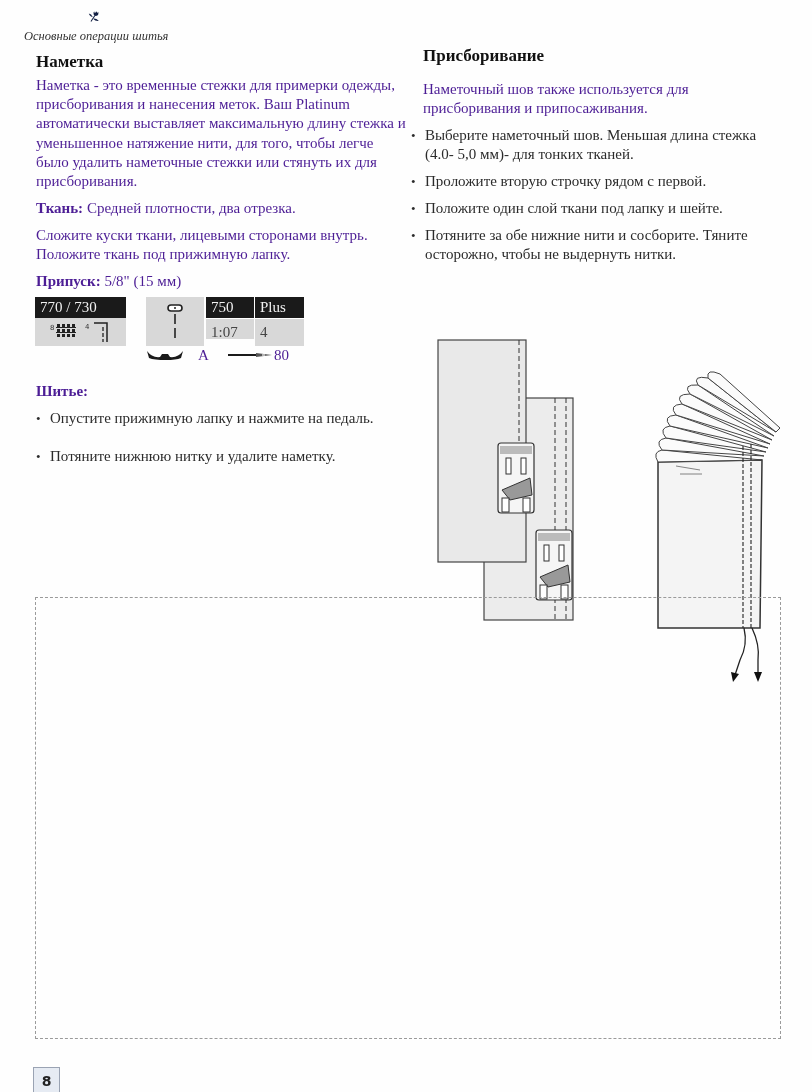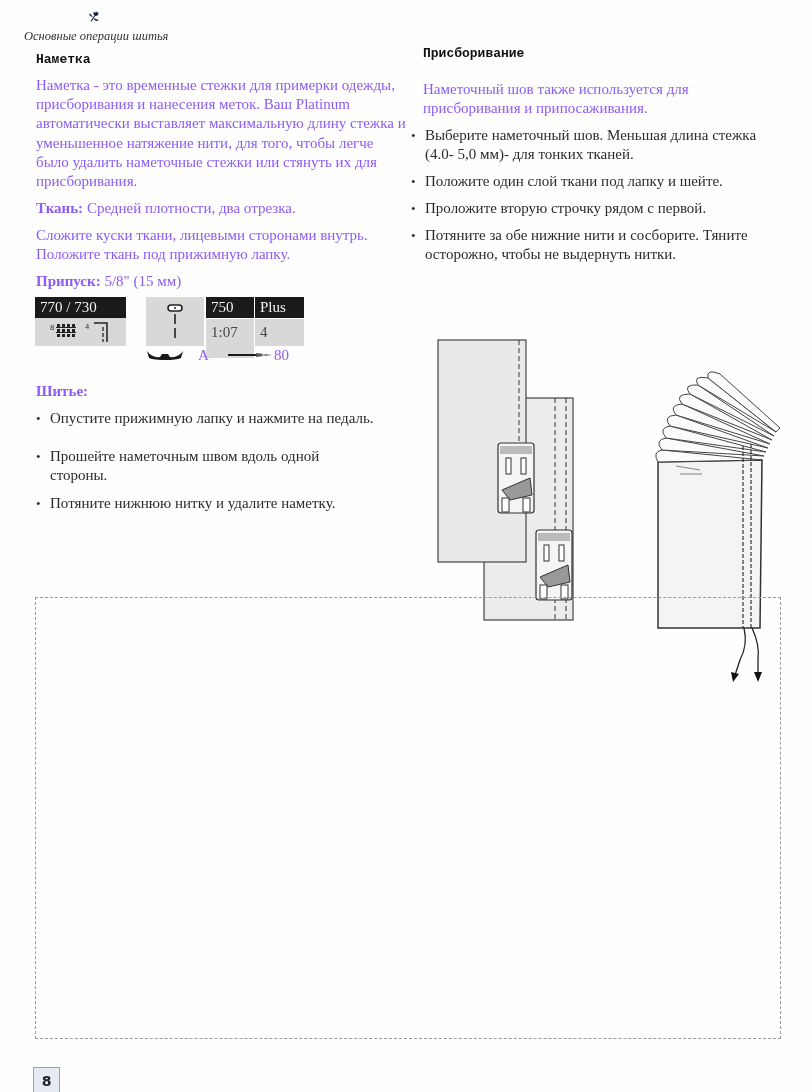--- a/index.html
+++ b/index.html
@@ -2,22 +2,22 @@
 <html><head>
 <meta charset="utf-8">
 <style>
   html, body { margin:0; padding:0; }
   body { width:812px; height:1092px; background:#fefefe; position:relative; overflow:hidden;
          font-family:"DejaVu Serif", "Liberation Serif", serif; color:#2a2a2a; }
   .abs { position:absolute; }
   .header { left:20px; top:10px; height:34px; display:flex; align-items:center;flex-direction:column; }
   .header svg { width:30px; height:30px; }
   .header-text { font-family:"Liberation Serif", serif; font-style:italic; font-size:12.5px; color:#333; margin-left:4px; margin-top:6px; }
-  h2 { font-family:Liberation Mono, monospace; font-weight:bold; font-size:13px; color:#111; margin:0; }
-  .p { font-family:"Liberation Serif", serif; font-size:15px; line-height:19.2px; color:#8b5cf6; }
+  h2 { font-family:Liberation Serif, serif; font-weight:bold; font-size:17px; color:#111; margin:0; }
+  .p { font-family:"Liberation Serif", serif; font-size:15px; line-height:19.2px; color:#4c1d95; }
   .bold { font-weight:bold; }
   ul.bullets { list-style:none; margin:0; padding:0; }
   ul.bullets li { position:relative; padding-left:14px; font-family:"Liberation Serif", serif; font-size:15px; line-height:19px; color:#2b2b2b; margin-bottom:8px; }
   ul.bullets li::before { content:"•"; position:absolute; left:0; top:0; font-size:13px; }
   
   .sbox { font-family:"Liberation Serif", serif; font-size:15px; }
   .dark { background:#1a1a1a; color:#f2f2f2; }
   .grey { background:#d8d8d8; color:#444; }
   .cell { position:absolute; padding-left:5px; box-sizing:border-box; line-height:21px; }
   .dashed-box { left:35px; top:597px; width:746px; height:442px; border:1px dashed #9a9a9a; box-sizing:border-box; }
@@ -86,48 +86,47 @@
   <div class="abs grey" style="left:0; top:0; width:58px; height:49px;">
     <svg class="abs" style="left:20px; top:5px;" width="18" height="38" viewBox="0 0 18 38">
       <rect x="2" y="3" width="14" height="6" rx="3" fill="#fff" stroke="#222" stroke-width="1.6"></rect>
       <circle cx="9" cy="6" r="1" fill="#222"></circle>
       <line x1="9" y1="12" x2="9" y2="22" stroke="#222" stroke-width="1.6"></line>
       <line x1="9" y1="26" x2="9" y2="36" stroke="#222" stroke-width="1.6"></line>
     </svg>
   </div>
   <div class="cell dark" style="left:60px; top:0; width:48px; height:21px;">750</div>
   <div class="cell dark" style="left:109px; top:0; width:49px; height:21px;">Plus</div>
-  <div class="cell grey" style="left:60px; top:22px; width:48px; height:39px; line-height:27px;">1:07</div>
+  <div class="cell grey" style="left:60px; top:22px; width:48px; height:20px; line-height:27px;">1:07</div>
   <div class="cell grey" style="left:109px; top:22px; width:49px; height:27px; line-height:27px;">4</div>
 </div>
 
 <svg class="abs" style="left:146px; top:349px;" width="38" height="12" viewBox="0 0 38 12">
   <path d="M1 2 Q6 9 14 8 L16 5 L22 5 L24 8 Q32 9 37 2 L35 9 Q30 11 20 11 Q8 11 3 9 Z" fill="#1a1a1a"></path>
 </svg>
 <span class="abs p" style="left:198px; top:346px;">A</span>
 <svg class="abs" style="left:228px; top:352px;" width="44" height="6" viewBox="0 0 44 6">
   <rect x="0" y="2" width="28" height="2" fill="#1a1a1a"></rect>
   <path d="M28 1 L40 2.5 L44 3 L40 3.5 L28 5 Z" fill="#555"></path>
   <rect x="34" y="2.3" width="3" height="1.4" fill="#ddd"></rect>
 </svg>
 <span class="abs p" style="left:274px; top:346px;">80</span>
 
 <div class="abs p bold" style="left:36px; top:382px;text-align:right;">Шитье:</div>
 <ul class="abs bullets" style="left:36px; top:409px; width:340px;">
   <li style="margin-bottom:19px;">Опустите прижимную лапку и нажмите на педаль.</li>
-  <li style="margin-bottom:9px;">Прошейте наметочным швом вдоль одной стороны.</li>
   <li>Потяните нижнюю нитку и удалите наметку.</li>
 </ul>
 
 <h2 class="abs" style="left:423px; top:46px;">Присборивание</h2>
 <div class="abs p" style="left:423px; top:80px; width:340px;">Наметочный шов также используется для присборивания и припосаживания.</div>
 <ul class="abs bullets" style="left:411px; top:126px; width:350px;">
   <li style="margin-bottom:8px;">Выберите наметочный шов. Меньшая длина стежка (4.0- 5,0 мм)- для тонких тканей.</li>
+  <li style="margin-bottom:8px;">Проложите вторую строчку рядом с первой.</li>
   <li style="margin-bottom:8px;">Положите один слой ткани под лапку и шейте.</li>
-  <li style="margin-bottom:8px;">Проложите вторую строчку рядом с первой.</li>
   <li>Потяните за обе нижние нити и сосборите. Тяните осторожно, чтобы не выдернуть нитки.</li>
 </ul>
 
 <svg class="abs" style="left:430px; top:330px;" width="150" height="320" viewBox="0 0 150 320">
   <rect x="54" y="68" width="89" height="222" fill="#ececec" stroke="#444" stroke-width="1.2"></rect>
   <line x1="136" y1="68" x2="136" y2="290" stroke="#333" stroke-width="1" stroke-dasharray="5,3"></line>
   <line x1="125" y1="68" x2="125" y2="290" stroke="#333" stroke-width="1" stroke-dasharray="5,3"></line>
   <rect x="8" y="10" width="88" height="222" fill="#e9e9e9" stroke="#444" stroke-width="1.2"></rect>
   <line x1="89" y1="10" x2="89" y2="120" stroke="#333" stroke-width="1" stroke-dasharray="5,3"></line>
   <g>

